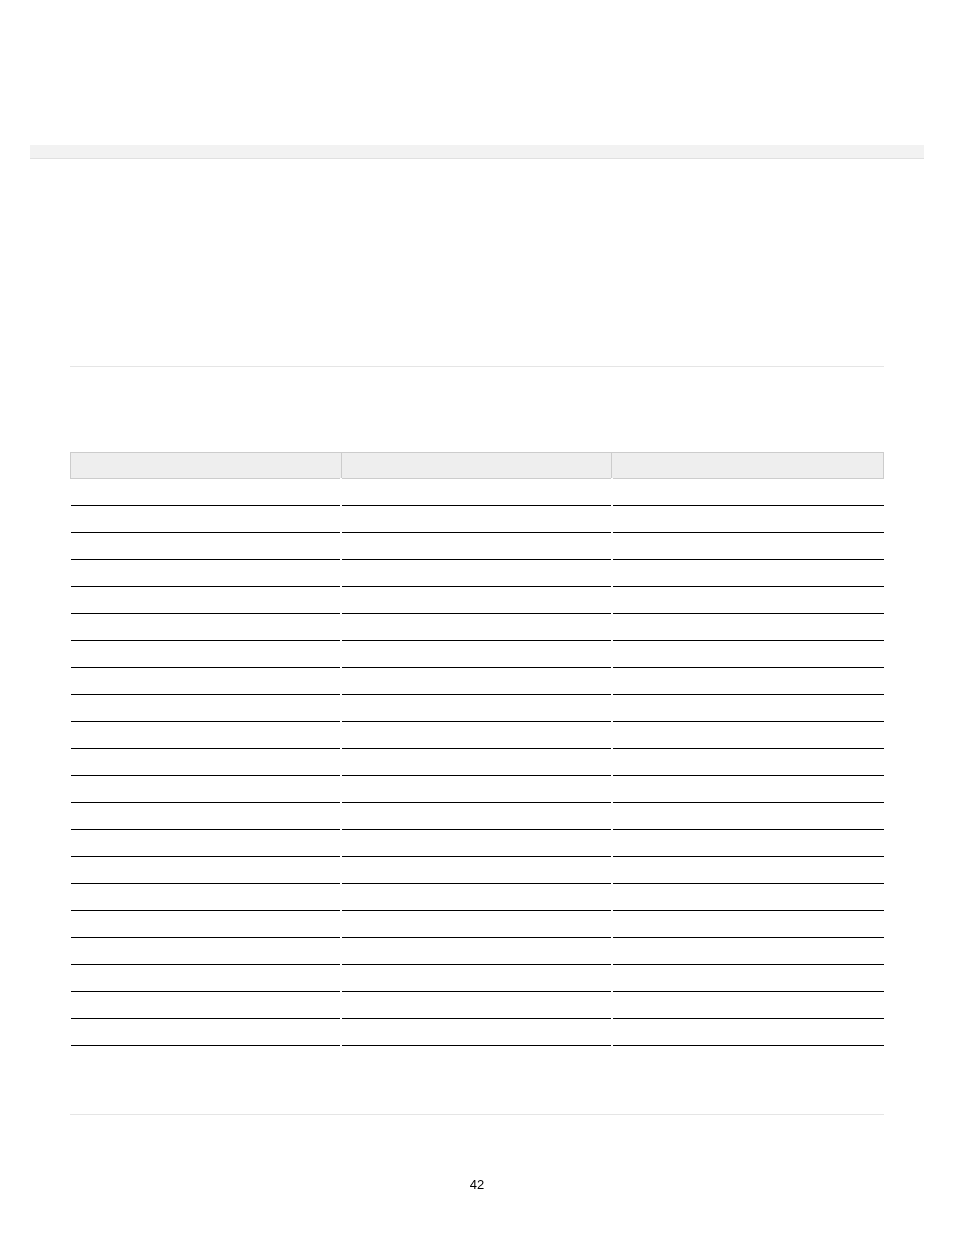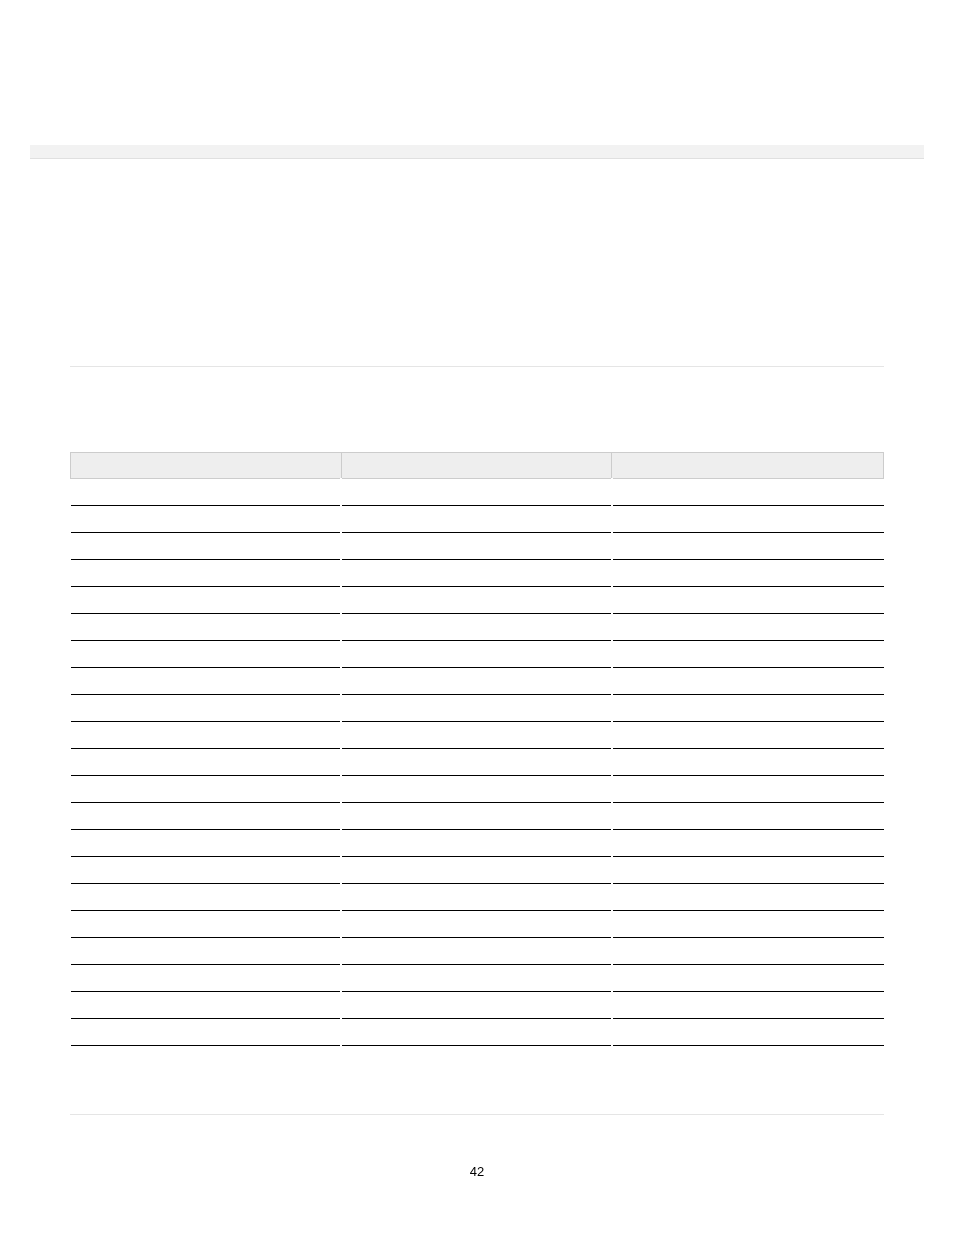--- a/index.html
+++ b/index.html
@@ -50,21 +50,21 @@
     height: 27px;
     border-bottom: 1px solid #000;
   }
   
   tbody td + td { border-left: 2px solid #fff; } 
   thead th:first-child { width: 33.3%; }
   thead th:nth-child(2) { width: 33.3%; }
   thead th:nth-child(3) { width: 33.4%; }
   .page-number {
     position: absolute;
-    bottom: 56px;
+    bottom: 43px;
     left: 0;
     width: 100%;
     text-align: center;
     font-size: 13px;
   }
 </style>
 </head>
 <body>
 
 <div class="page">

